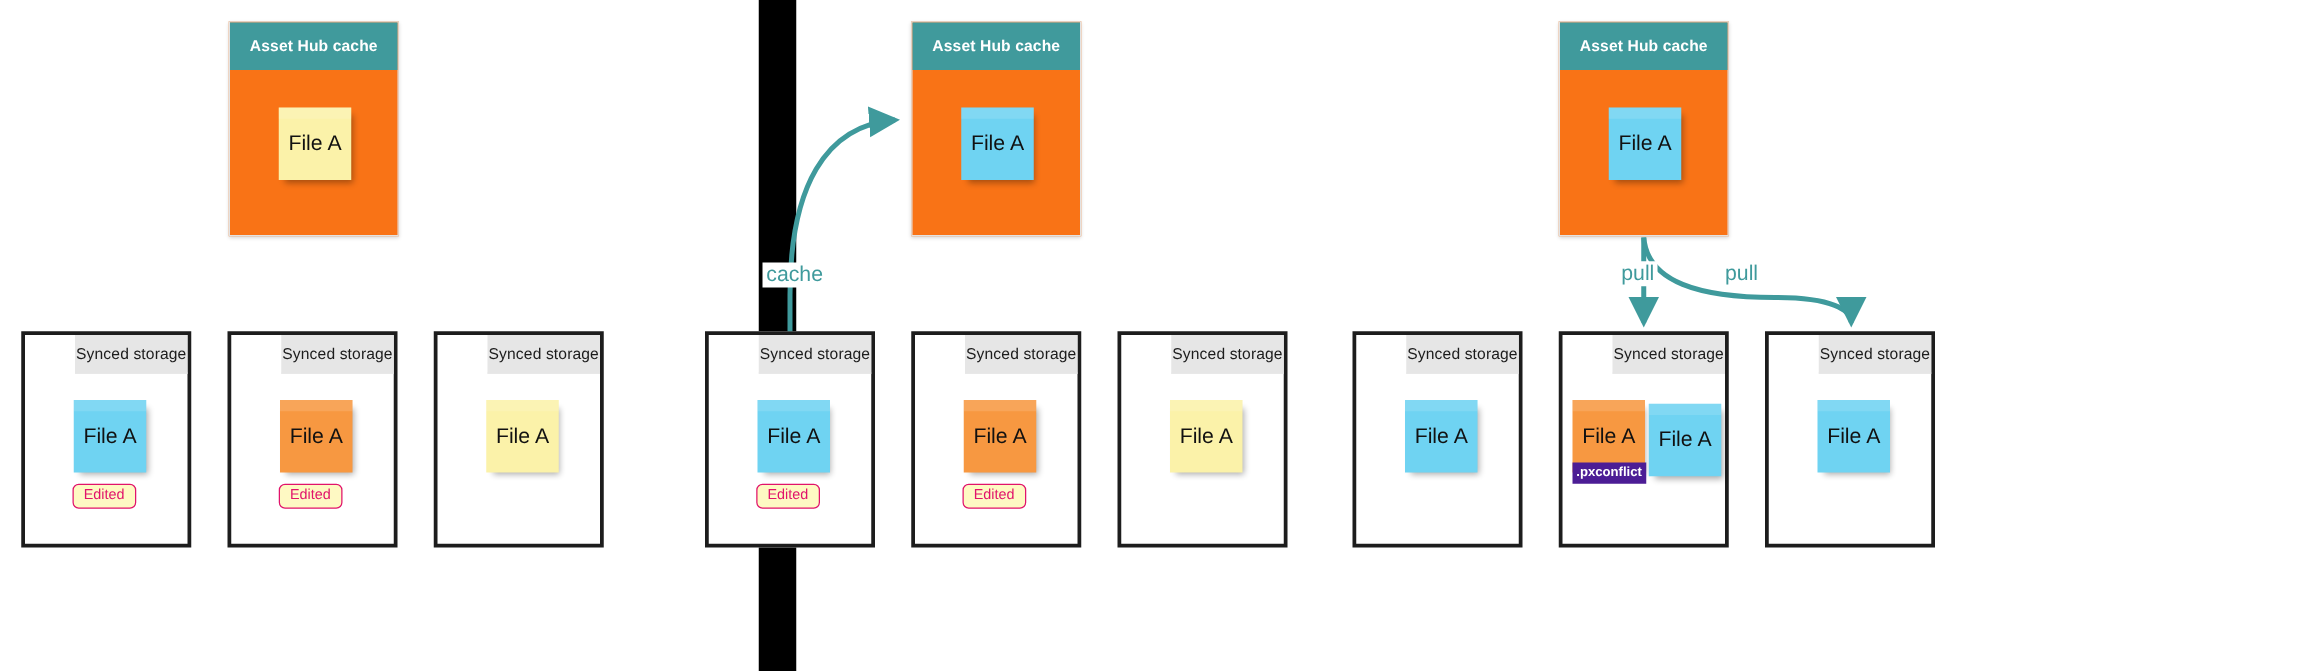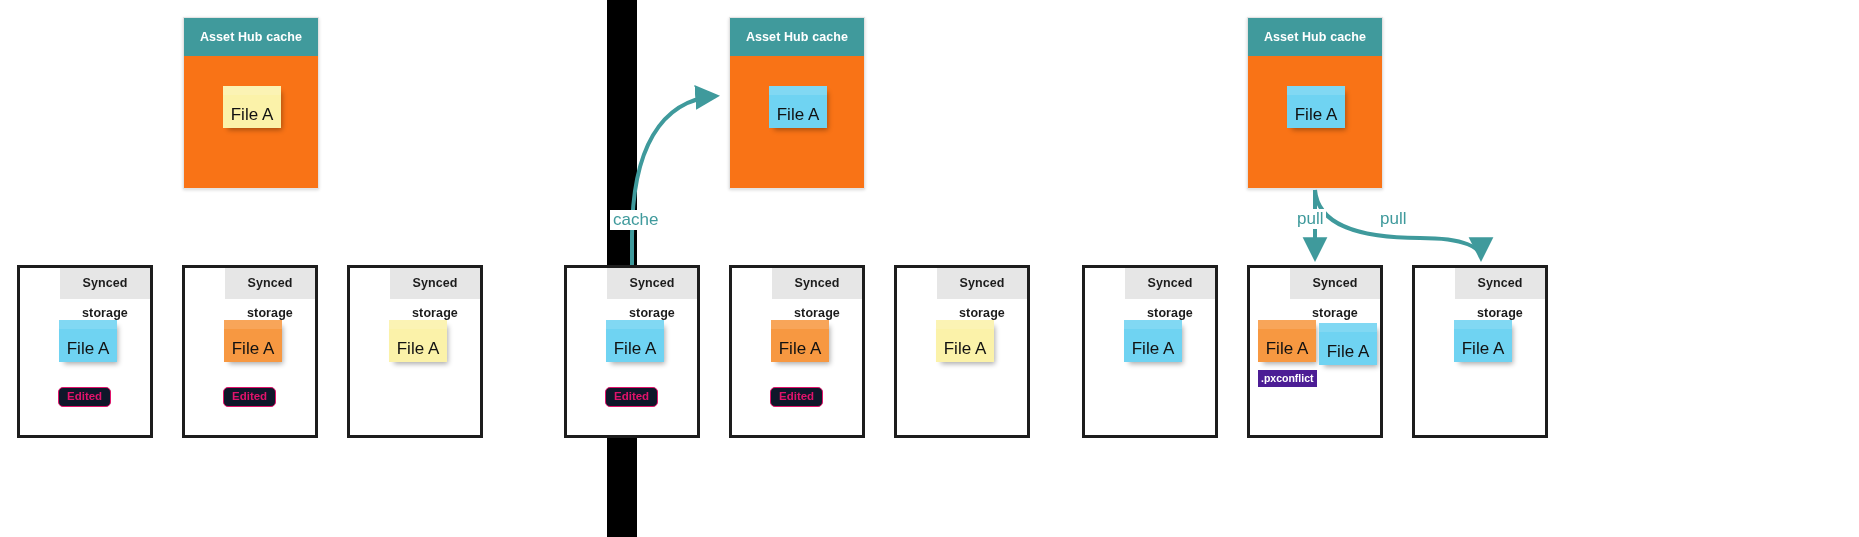--- a/index.html
+++ b/index.html
@@ -25,46 +25,46 @@
   }
   .cache-body{position:relative;height:133px;}
 
   
   .store-card{
     position:absolute;width:136px;height:173px;background:#ffffff;
     border:3px solid #1d1d1d;box-sizing:border-box;
   }
   .store-title{
     height:30px;line-height:30px;background:#e6e6e6;color:#1c1c1c;
-    font-size:12.5px;font-weight:bold;text-align:center;letter-spacing:.1px;
+    font-size:12.5px;font-weight:normal;text-align:center;letter-spacing:.1px;
     border-bottom:1px solid #e6e6e6;
     margin-left:40px;
   }
   .store-body{position:relative;height:137px;}
 
   
   .note{
-    position:absolute;width:58px;height:42px;
+    position:absolute;width:58px;height:58px;
     font-size:17px;color:#111;line-height:58px;text-align:center;
     box-shadow:3px 4px 5px -2px rgba(0,0,0,.33);
   }
   .note.blue{background:#6fd3f2;}
   .note.orange{background:#f79841;}
   .note.yellow{background:#fbf2a9;}
   .note .nlabel{display:block;position:relative;z-index:2;}
   .note::after{
     content:"";position:absolute;left:0;top:0;width:100%;height:9px;
     background:rgba(255,255,255,.13);
   }
 
   
   .badge-edited{
     position:absolute;height:18px;line-height:17px;padding:0 8px;
     border:1.5px solid #e1136b;border-radius:5px;color:#e1136b;
-    background:#0f172a;font-size:11.5px;font-weight:bold;white-space:nowrap;text-align:right;
+    background:#fef9c3;font-size:11.5px;font-weight:normal;white-space:nowrap;text-align:right;
   }
 
   
   .badge-conflict{
     position:absolute;height:17px;line-height:17px;padding:0 3px;
     background:#4c1d95;color:#fff;font-size:10.5px;font-weight:bold;
     white-space:nowrap;z-index:5;text-align:center;
   }
 
   

